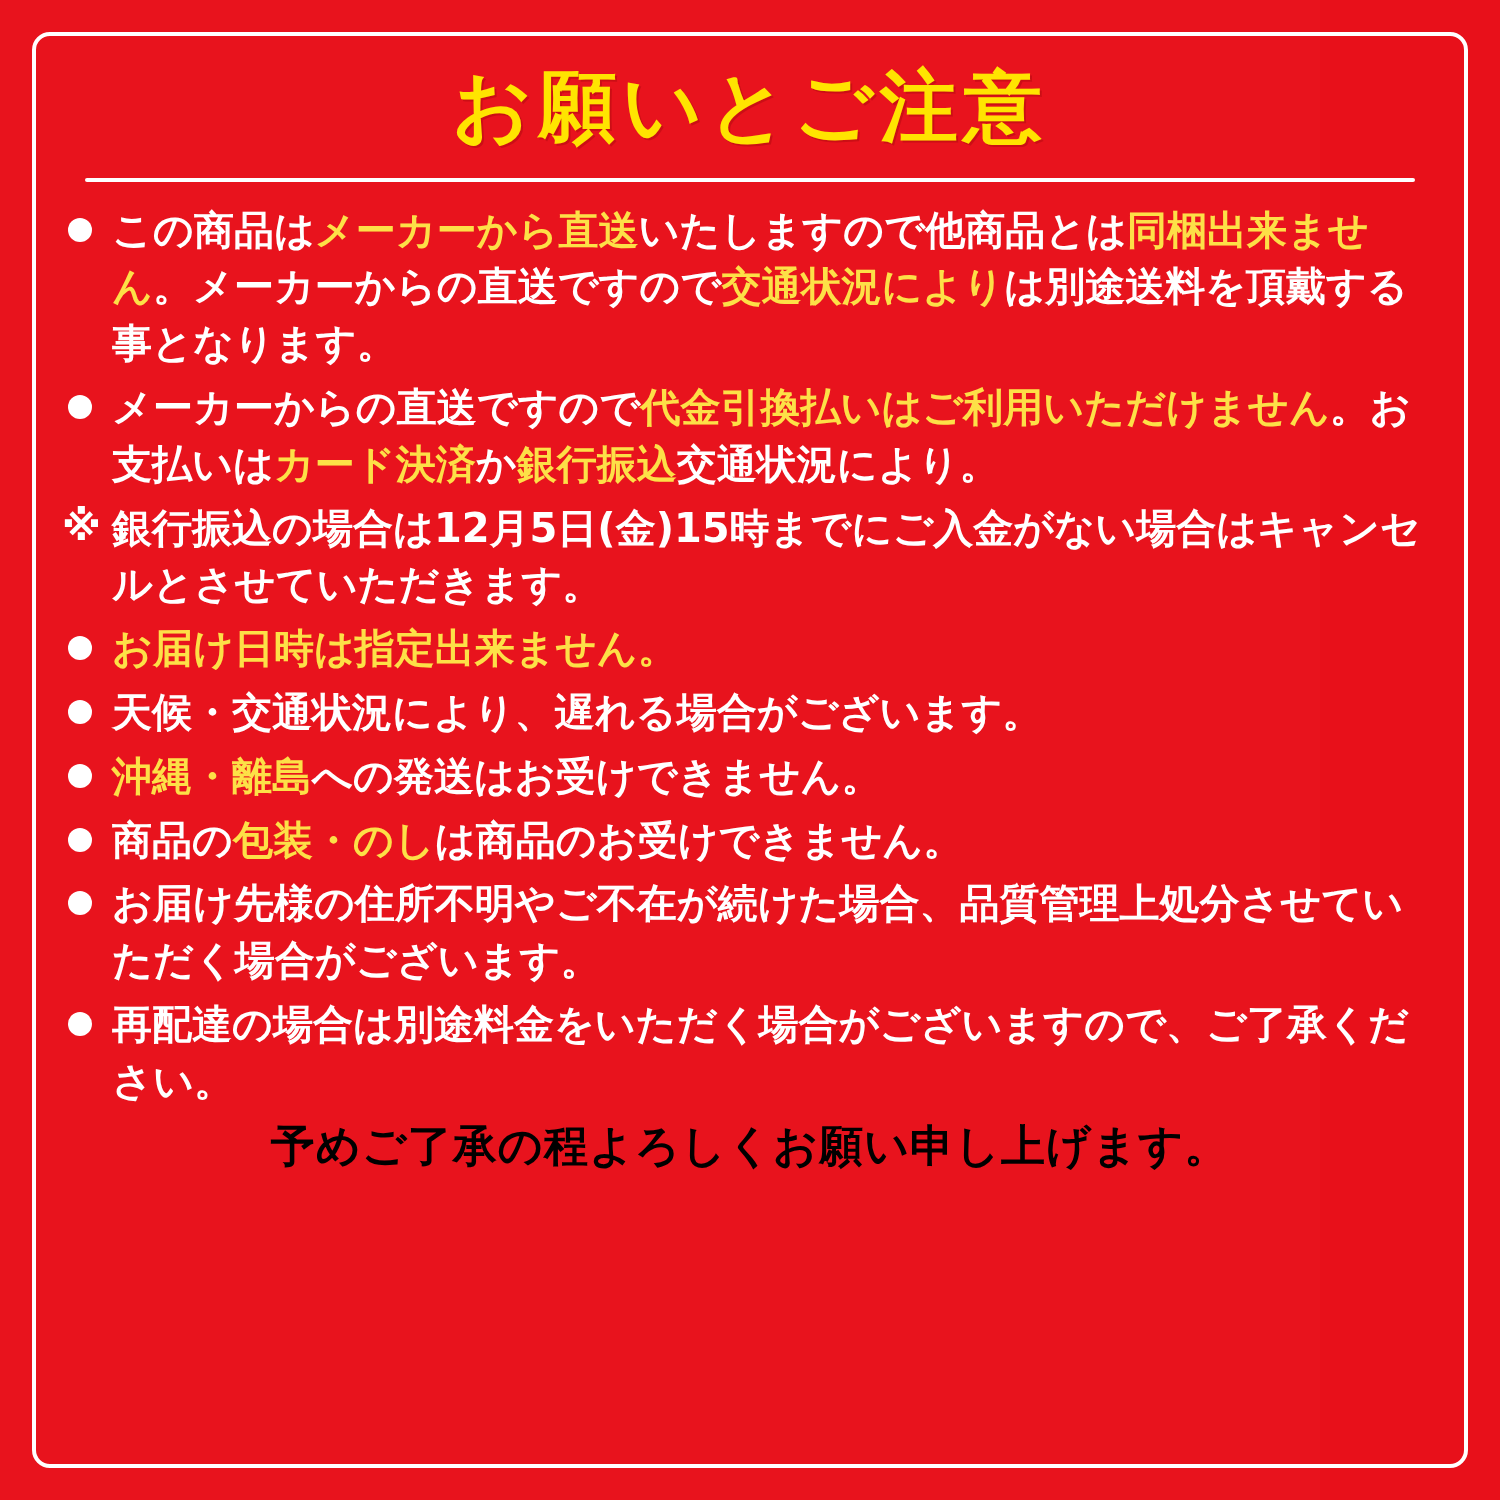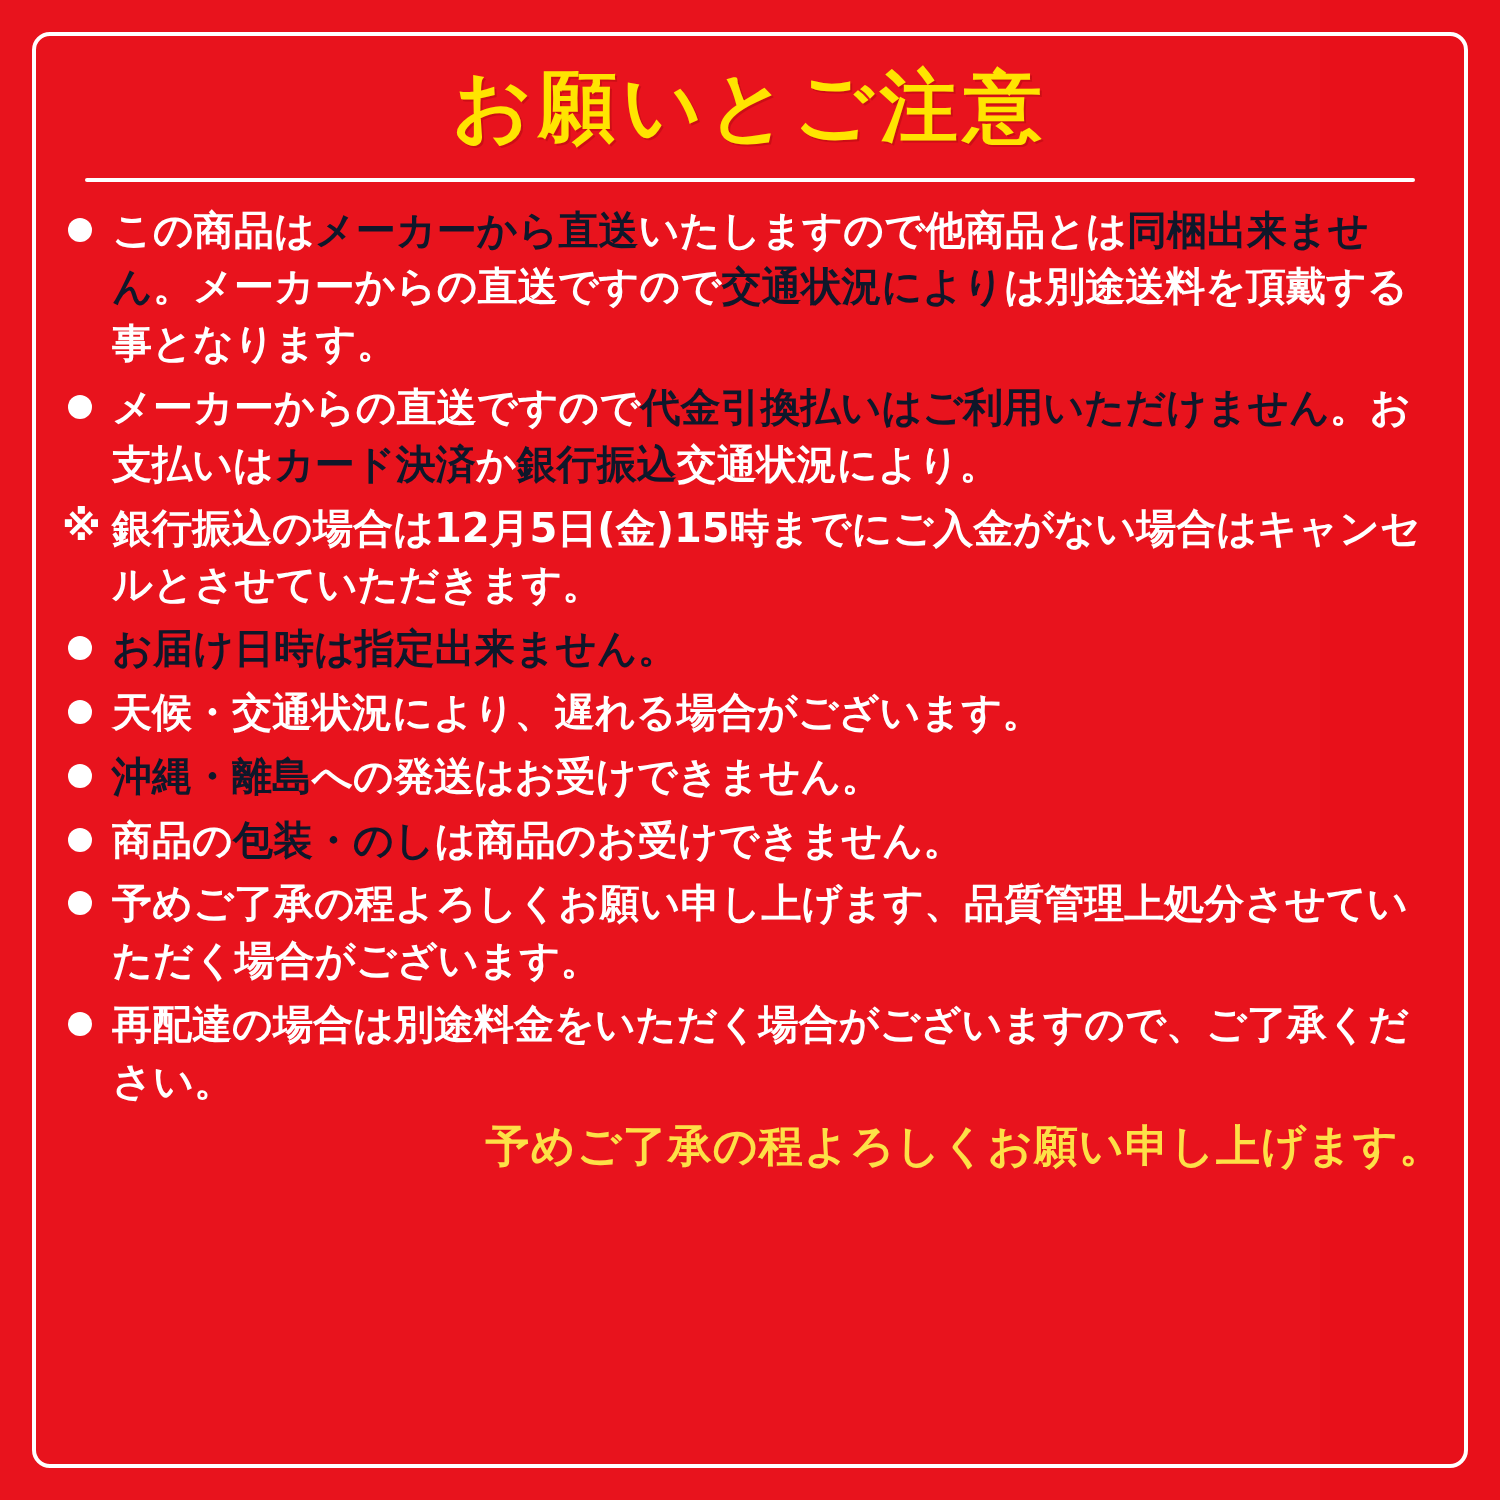--- a/index.html
+++ b/index.html
@@ -80,25 +80,25 @@
   }
   .marker-note {
     position: absolute;
     left: 6px;
     top: -2px;
     font-size: 40px;
     font-weight: bold;
     color: #ffffff;
   }
   .hl {
-    color: #0f172a;
+    color: #fde047;
   }
   .footer {
-    text-align: right;
-    color: #fde047;
+    text-align: center;
+    color: #000000;
     font-size: 44px;
     font-weight: bold;
     letter-spacing: 1px;
   }
   .txt {
     display: inline;
     margin-top: 37px;
   }
 </style>
 </head>
@@ -110,18 +110,18 @@
     <div class="title">お願いとご注意</div>
     <div class="rule"></div>
     <ul class="list">
         <li class="item"><span class="bullet"></span><span class="txt">この商品は</span><span class="txt hl">メーカーから直送</span><span class="txt">いたしますので他商品とは</span><span class="txt hl">同梱出来ません</span><span class="txt">。メーカーからの直送ですので</span><span class="txt hl">交通状況により</span><span class="txt">は別途送料を頂戴する事となります。</span></li>
         <li class="item"><span class="bullet"></span><span class="txt">メーカーからの直送ですので</span><span class="txt hl">代金引換払いはご利用いただけません</span><span class="txt">。お支払いは</span><span class="txt hl">カード決済</span><span class="txt">か</span><span class="txt hl">銀行振込</span><span class="txt">交通状況により。</span></li>
         <li class="item"><span class="marker-note">※</span><span class="txt">銀行振込の場合は12月5日(金)15時までにご入金がない場合はキャンセルとさせていただきます。</span></li>
         <li class="item"><span class="bullet"></span><span class="txt hl">お届け日時は指定出来ません。</span></li>
         <li class="item"><span class="bullet"></span><span class="txt">天候・交通状況により、遅れる場合がございます。</span></li>
         <li class="item"><span class="bullet"></span><span class="txt hl">沖縄・離島</span><span class="txt">への発送はお受けできません。</span></li>
         <li class="item"><span class="bullet"></span><span class="txt">商品の</span><span class="txt hl">包装・のし</span><span class="txt">は商品のお受けできません。</span></li>
-        <li class="item"><span class="bullet"></span><span class="txt">予めご了承の程よろしくお願い申し上げます、品質管理上処分させていただく場合がございます。</span></li>
+        <li class="item"><span class="bullet"></span><span class="txt">お届け先様の住所不明やご不在が続けた場合、品質管理上処分させていただく場合がございます。</span></li>
         <li class="item"><span class="bullet"></span><span class="txt">再配達の場合は別途料金をいただく場合がございますので、ご了承ください。</span></li>
       </ul>
     <div class="footer">予めご了承の程よろしくお願い申し上げます。</div>
   </div>
 </div>
 
 </body></html>

